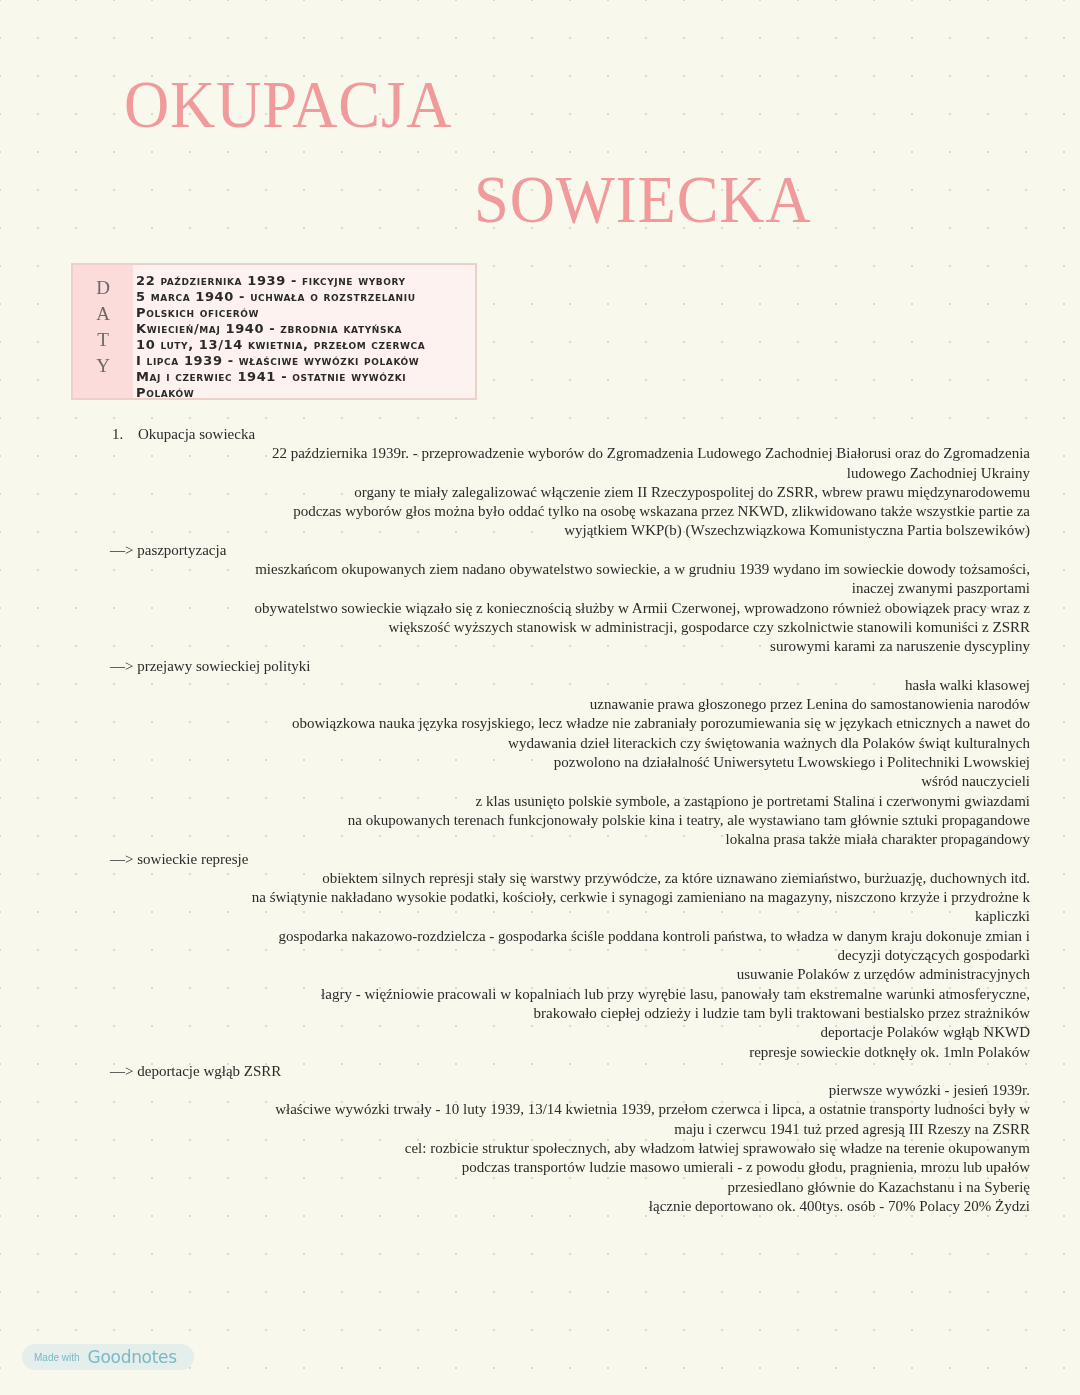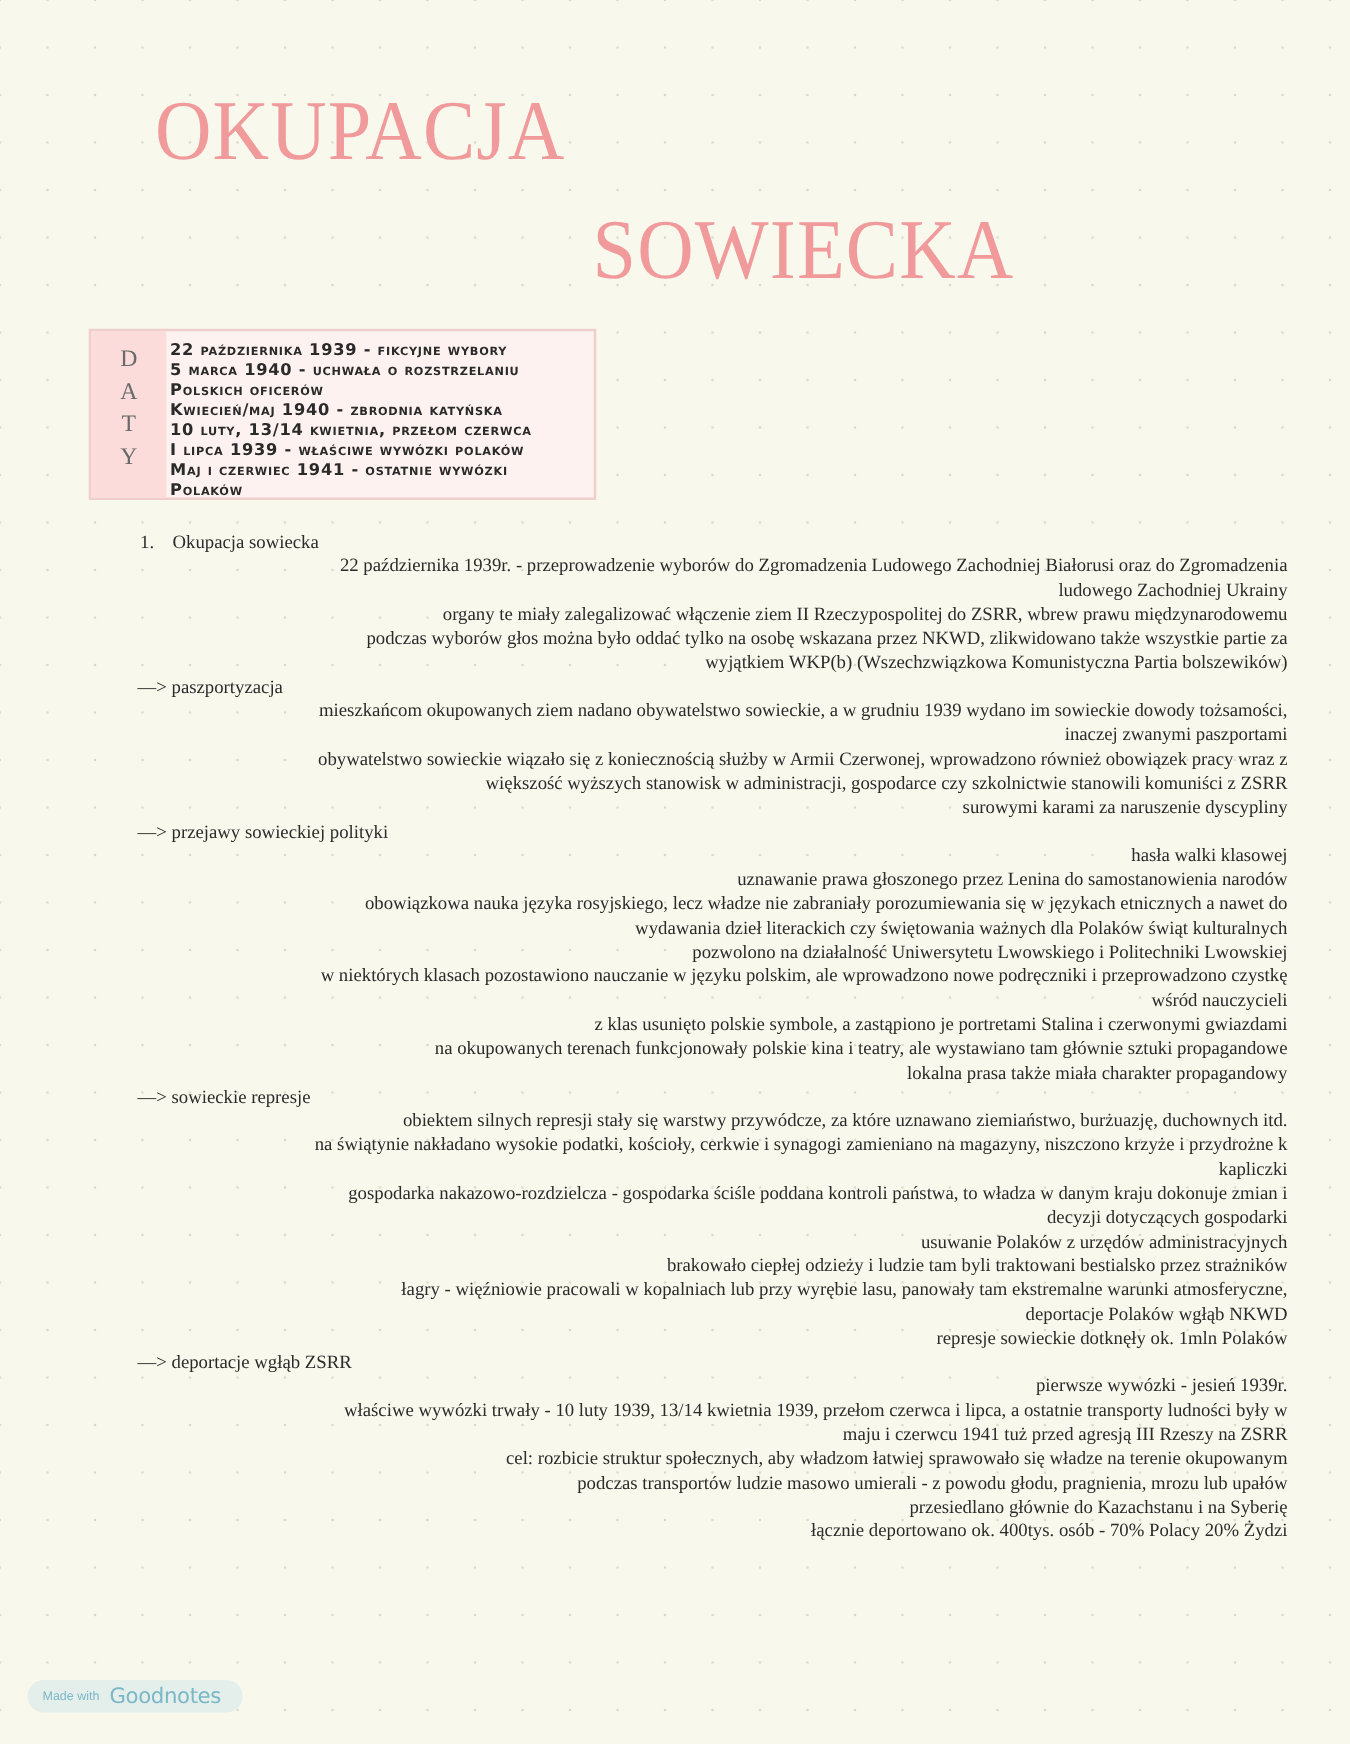--- a/index.html
+++ b/index.html
@@ -156,37 +156,36 @@
     <div class="item">surowymi karami za naruszenie dyscypliny</div>
   </div>
 
   <div class="sec">
     <div class="sec-title"><span>—&gt;</span> <span>przejawy sowieckiej polityki</span></div>
     <div class="item">hasła walki klasowej</div>
     <div class="item">uznawanie prawa głoszonego przez Lenina do samostanowienia narodów</div>
     <div class="item">obowiązkowa nauka języka rosyjskiego, lecz władze nie zabraniały porozumiewania się w językach etnicznych a nawet do</div>
     <div class="item">wydawania dzieł literackich czy świętowania ważnych dla Polaków świąt kulturalnych</div>
     <div class="item">pozwolono na działalność Uniwersytetu Lwowskiego i Politechniki Lwowskiej</div>
-    <div class="item">w niektórych klasach pozostawiono nauczanie w języku polskim, ale wprowadzono nowe podręczniki i przeprowadzono czystkę</div>
     <div class="item">wśród nauczycieli</div>
     <div class="item">z klas usunięto polskie symbole, a zastąpiono je portretami Stalina i czerwonymi gwiazdami</div>
     <div class="item">na okupowanych terenach funkcjonowały polskie kina i teatry, ale wystawiano tam głównie sztuki propagandowe</div>
     <div class="item">lokalna prasa także miała charakter propagandowy</div>
   </div>
 
   <div class="sec">
     <div class="sec-title"><span>—&gt;</span> <span>sowieckie represje</span></div>
     <div class="item">obiektem silnych represji stały się warstwy przywódcze, za które uznawano ziemiaństwo, burżuazję, duchownych itd.</div>
     <div class="item">na świątynie nakładano wysokie podatki, kościoły, cerkwie i synagogi zamieniano na magazyny, niszczono krzyże i przydrożne k</div>
     <div class="item">kapliczki</div>
     <div class="item">gospodarka nakazowo-rozdzielcza - gospodarka ściśle poddana kontroli państwa, to władza w danym kraju dokonuje zmian i</div>
     <div class="item">decyzji dotyczących gospodarki</div>
     <div class="item">usuwanie Polaków z urzędów administracyjnych</div>
+    <div class="item">łagry - więźniowie pracowali w kopalniach lub przy wyrębie lasu, panowały tam ekstremalne warunki atmosferyczne,</div>
     <div class="item">brakowało ciepłej odzieży i ludzie tam byli traktowani bestialsko przez strażników</div>
-    <div class="item">łagry - więźniowie pracowali w kopalniach lub przy wyrębie lasu, panowały tam ekstremalne warunki atmosferyczne,</div>
     <div class="item">deportacje Polaków wgłąb NKWD</div>
     <div class="item">represje sowieckie dotknęły ok. 1mln Polaków</div>
   </div>
 
   <div class="sec">
     <div class="sec-title"><span>—&gt;</span> <span>deportacje wgłąb ZSRR</span></div>
     <div class="item">pierwsze wywózki - jesień 1939r.</div>
     <div class="item">właściwe wywózki trwały - 10 luty 1939, 13/14 kwietnia 1939, przełom czerwca i lipca, a ostatnie transporty ludności były w</div>
     <div class="item">maju i czerwcu 1941 tuż przed agresją III Rzeszy na ZSRR</div>
     <div class="item">cel: rozbicie struktur społecznych, aby władzom łatwiej sprawowało się władze na terenie okupowanym</div>

